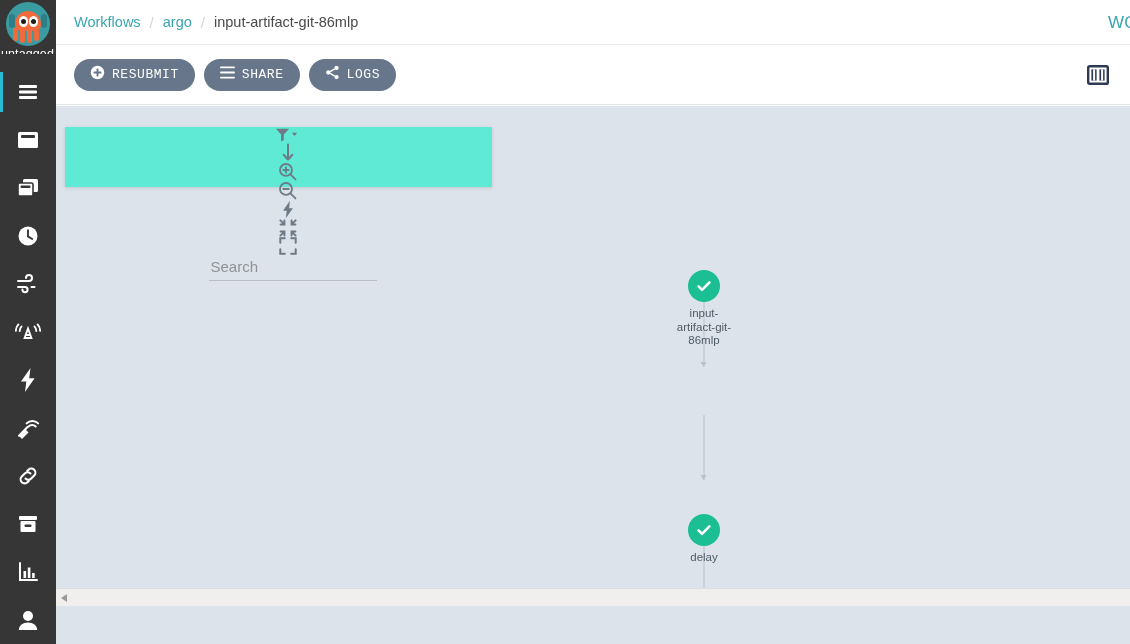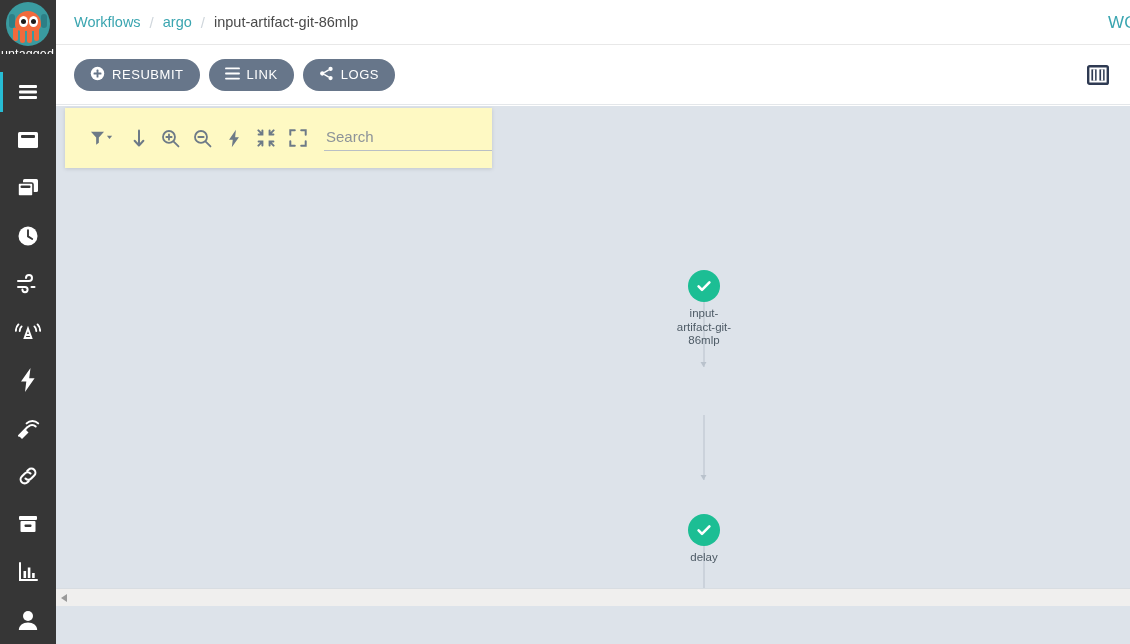--- a/index.html
+++ b/index.html
@@ -99,40 +99,40 @@
   .actionbar {
     position: relative; height: 60px; background: #ffffff;
     display: flex; align-items: center; padding-left: 18px; gap: 9px;
     border-bottom: 1px solid #e4e7ea;
   }
   .pill {
     height: 32px; border-radius: 16px; background: #67768a;
     color: #ffffff; font-size: 13px; letter-spacing: .55px;
     display: flex; align-items: center; gap: 7px;
     padding: 0 16px; border: none; cursor: pointer;
-    font-family: Liberation Sans, sans-serif;
+    font-family: Liberation Mono, monospace;
   }
   .pill svg { flex: 0 0 auto; }
   .panel-toggle {
     position: absolute; right: 20px; top: 50%; transform: translateY(-50%);
     width: 24px; height: 24px; cursor: pointer;
     display: flex; align-items: center; justify-content: center;
   }
 
   
   .canvas {
     position: absolute; left: 0; top: 106px;
     width: 1074px; height: 482px; background: #dde3ea;
     overflow: hidden;
   }
   .graph-toolbar {
-    position: absolute; left: 9px; top: 2px;
-    width: 427px; height: 60px; background: #fef9c3;
+    position: absolute; left: 9px; top: 21px;
+    width: 427px; height: 60px; background: #5eead4;
     box-shadow: 0 1px 4px rgba(0,0,0,.13);
-    display: flex; align-items: center; padding-left: 18px; gap: 0px;
+    display: flex; align-items: center; padding-left: 18px; gap: 0px; flex-direction: column;
   }
   .gt-btn {
     width: 32px; height: 38px; display: flex;
     align-items: center; justify-content: center;
     cursor: pointer; color: #6d7a87;
   }
   .gt-btn.filter { width: 40px; }
   .search-wrap { margin-left: 10px; position: relative; }
   .search-input {
     width: 168px; border: none; border-bottom: 1px solid #b9bfc5;
@@ -352,21 +352,21 @@
         <span>RESUBMIT</span>
       </button>
       <button class="pill">
         <span>
           <svg width="15" height="13" viewBox="0 0 16 14" fill="#fff">
               <rect y="0.6" width="16" height="1.9" rx=".9"></rect>
               <rect y="6.05" width="16" height="1.9" rx=".9"></rect>
               <rect y="11.5" width="16" height="1.9" rx=".9"></rect>
             </svg>
         </span>
-        <span>LINK</span>
+        <span>SHARE</span>
       </button>
       <button class="pill">
         <span>
           <svg width="15" height="15" viewBox="0 0 16 16" fill="none" stroke="#fff" stroke-width="1.6">
             <circle cx="12.3" cy="3.1" r="2.3" fill="#fff" stroke="none"></circle>
             <circle cx="3.5" cy="8" r="2.3" fill="#fff" stroke="none"></circle>
             <circle cx="12.3" cy="12.9" r="2.3" fill="#fff" stroke="none"></circle>
             <path d="M5.5 7 10.4 4.2M5.5 9l4.9 2.8"></path>
           </svg>
         </span>

